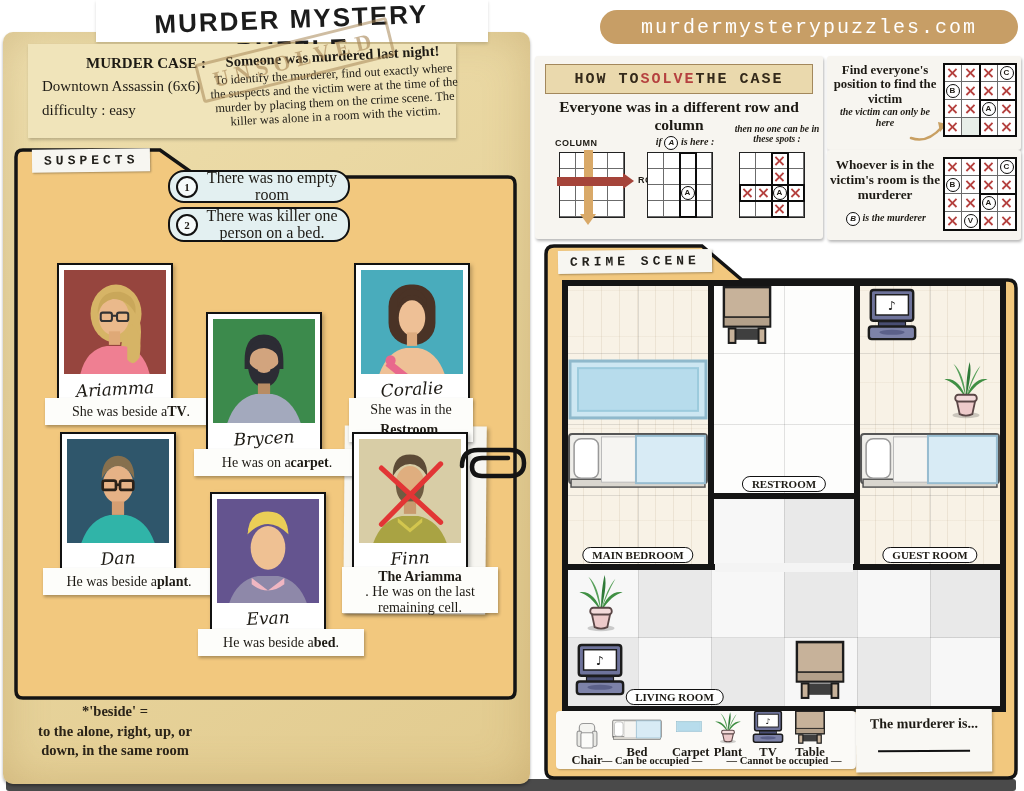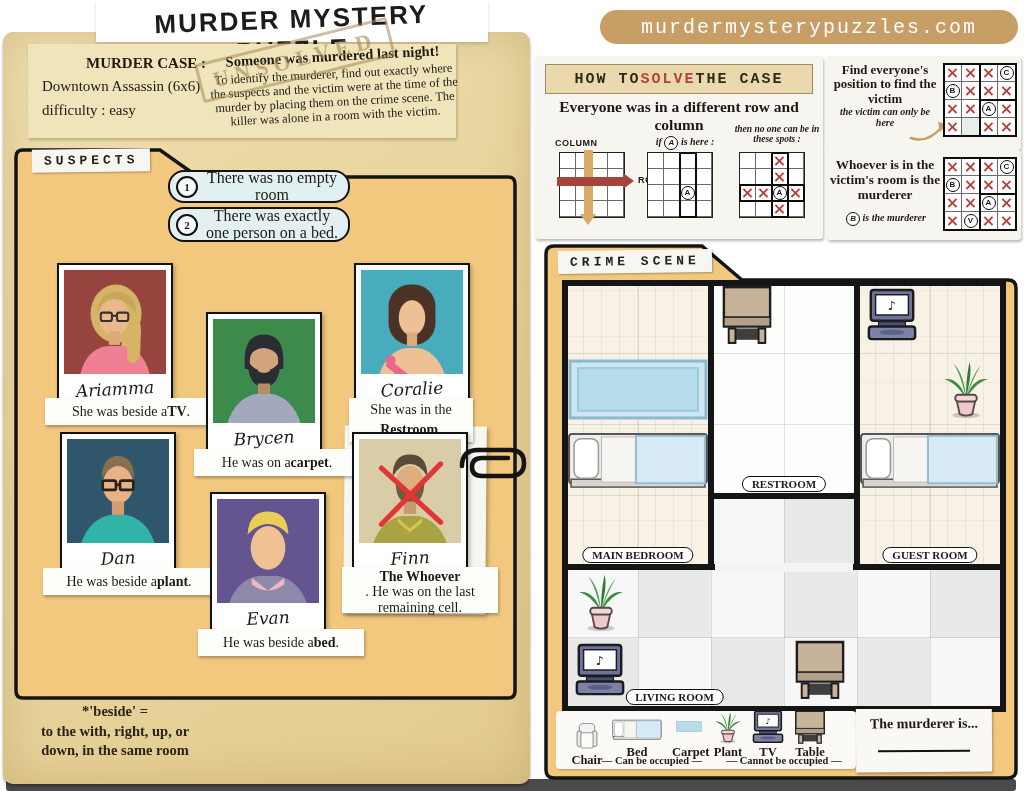--- a/index.html
+++ b/index.html
@@ -144,21 +144,21 @@
     <path d="M 6,32 L 6,12 Q 6,5 13,5 L 150,5 L 188,32 L 498,32 Q 505,32 505,39 L 505,546 Q 505,553 498,553 L 13,553 Q 6,553 6,546 Z" fill="#f2c87e" stroke="#141414" stroke-width="3.5"></path>
   </svg>
   <div class="tab-label" style="left:32px;top:149px;">SUSPECTS</div>
 
   <div class="bubble" style="left:168px;top:170px;width:182px;height:33px;">
     <span class="bubble-num">1</span>
     <span class="bubble-text">There was no empty room</span>
   </div>
   <div class="bubble" style="left:168px;top:207px;width:182px;height:35px;">
     <span class="bubble-num">2</span>
-    <span class="bubble-text">There was exactly one person on a bed.</span>
+    <span class="bubble-text">There was killer one person on a bed.</span>
   </div>
 
   <div class="victim-paper"></div>
   <svg class="abs" style="left:452px;top:436px;width:78px;height:50px;z-index:8;" viewBox="0 0 78 50">
     <path d="M10 30 Q10 14 26 14 L58 14 Q72 14 72 27 Q72 40 58 40 L30 40 Q20 40 20 31 Q20 22 30 22 L56 22" fill="none" stroke="#141414" stroke-width="4.5" stroke-linecap="round"></path>
   </svg>
 
   <div class="polaroid s0" style="left:57px;top:263px;">
     <div class="photo">
         <svg viewBox="0 0 100 100" preserveAspectRatio="none">
@@ -275,27 +275,27 @@
           <rect x="44" y="60" width="12" height="12" fill="#c89a6e"></rect>
           <path d="M14 100 Q22 78 42 74 L58 74 Q78 78 86 100 Z" fill="#a9a343"></path>
           <path d="M38 76 L50 86 L62 76 L62 80 L50 90 L38 80 Z" fill="#d3c64e"></path>
           <path d="M22 28 L80 80 M80 24 L22 82" stroke="#e23535" stroke-width="5" stroke-linecap="round" fill="none"></path>
         </svg>
       </div>
     <div class="pname">Finn</div>
   </div>
   <div class="clue-strip" style="left:342px;top:567px;width:156px;height:46px;z-index:7;">
     <span></span>
-      <b>The Whoever</b>
+      <b>The Ariamma</b>
       <span>. He was on the last remaining cell.</span>
   </div>
 
   <div class="footnote">
     <div>*'beside' =</div>
-    <div>to the with, right, up, or</div>
+    <div>to the alone, right, up, or</div>
     <div>down, in the same room</div>
   </div>
 
   <div class="site-banner">murdermysterypuzzles.com</div>
 
   <div class="paper-card" style="left:535px;top:56px;width:288px;height:183px;">
     <div class="howto-banner">
       <span>HOW TO </span>
         <span class="accent">SOLVE</span>
         <span> THE CASE</span>

